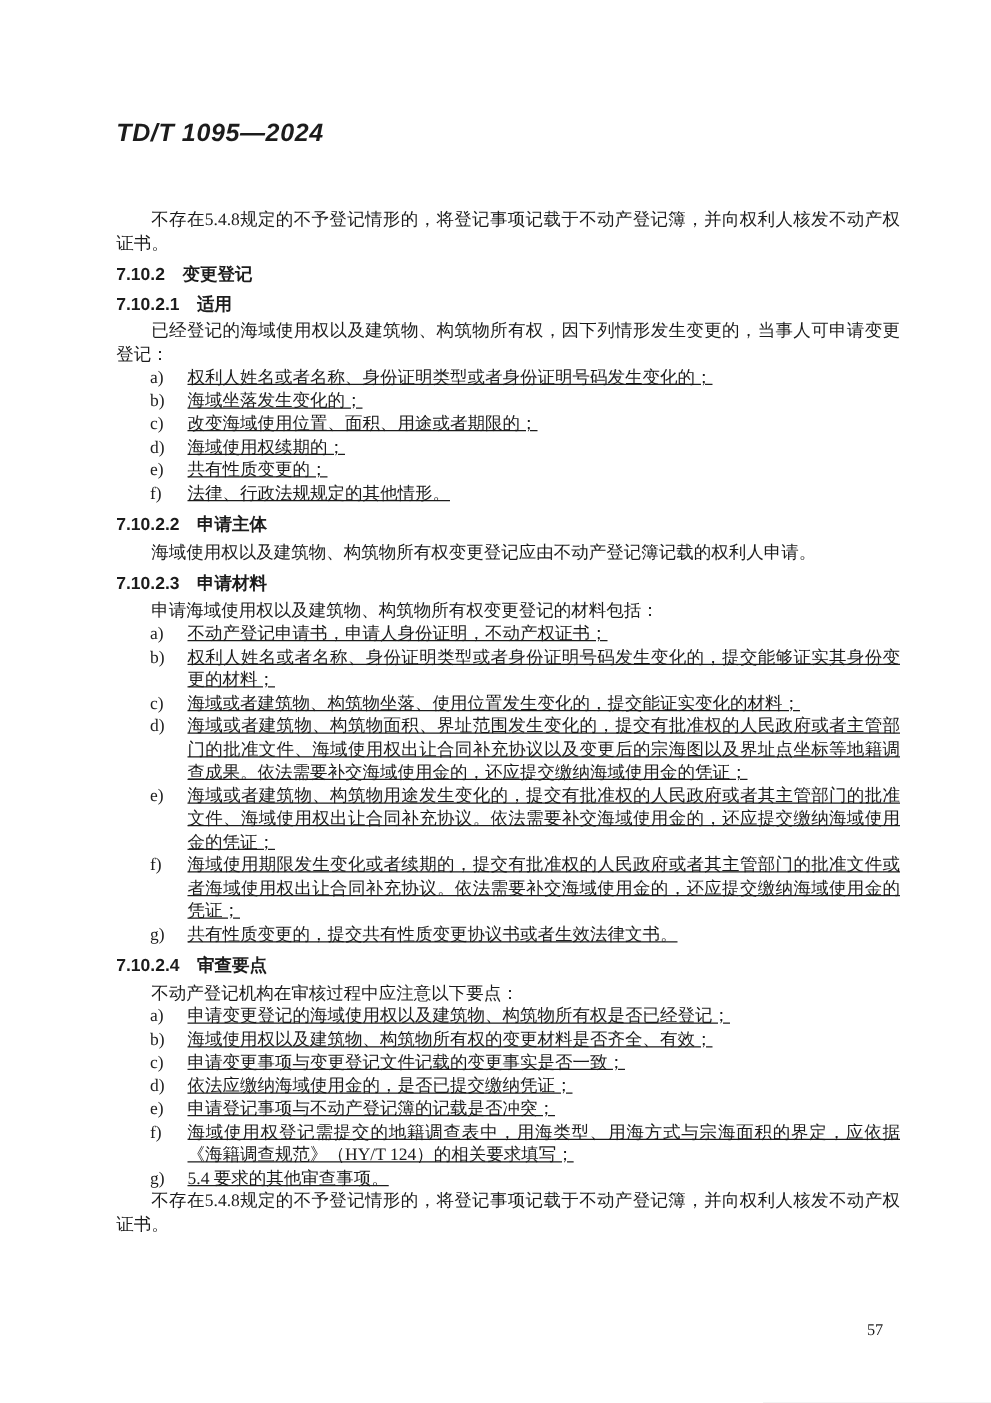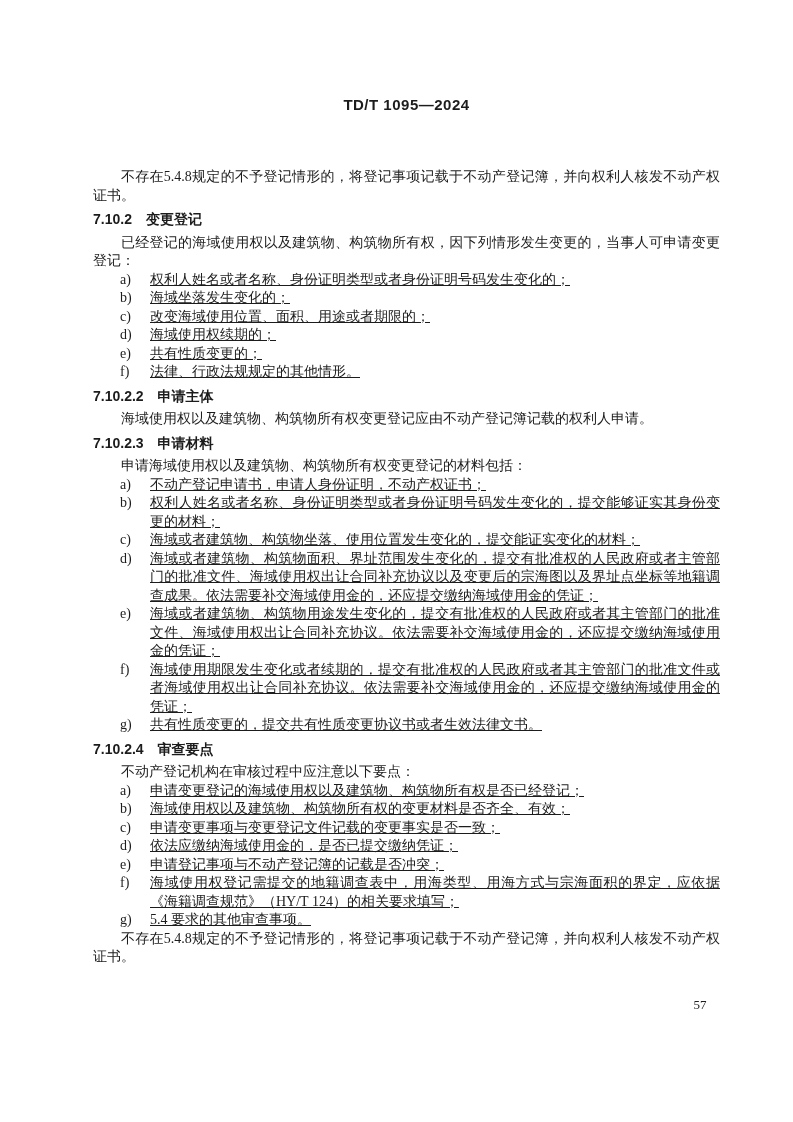--- a/index.html
+++ b/index.html
@@ -8,25 +8,26 @@
     width:793px;height:1122px;
     background:#ffffff;
     font-family:"Liberation Serif", serif;
     color:#1c1c1c;
     overflow:hidden;
     margin:0 auto;
   }
   .doc-header{
     position:absolute;
     left:93px;top:96px;width:627px;
-    text-align:center;
+    text-align:left;
     font-family:"Liberation Sans", sans-serif;
     font-weight:bold;
-    font-size:15px;
+    font-size:20px;
     letter-spacing:0.5px;
+    font-style:italic;
   }
   .doc-body{
     position:absolute;
     left:93px;top:168px;width:627px;
     font-size:14px;
     line-height:18.5px;
     text-align:justify;
   }
   .para{margin:0;text-indent:2em;}
   .heading{
@@ -35,40 +36,43 @@
     font-size:14px;
     margin:5px 0;
     text-indent:0;
   }
   .heading .num{margin-right:1em;}
   .li{display:flex;padding-left:27px;}
   .li .marker{flex:none;width:30px;}
   .li .li-text{flex:1;text-decoration:underline;}
   .page-number{
     position:absolute;
-    left:680px;top:997px;width:40px;
+    left:680px;top:1056px;width:40px;
     font-size:13px;
     text-align:center;
   }
 </style>
 </head>
 <body>
 
 <div class="page">
 
   <div class="doc-header">TD/T 1095—2024</div>
 
   <div class="doc-body">
 
     <p class="para">不存在5.4.8规定的不予登记情形的，将登记事项记载于不动产登记簿，并向权利人核发不动产权证书。</p>
 
     <div class="heading">
       <span class="num">7.10.2</span><span>变更登记</span>
     </div>
 
+    <div class="heading">
+      <span class="num">7.10.2.1</span><span>适用</span>
+    </div>
 
     <p class="para">已经登记的海域使用权以及建筑物、构筑物所有权，因下列情形发生变更的，当事人可申请变更登记：</p>
 
     <div class="list">
       <div class="li">
           <span class="marker">a)</span>
           <span class="li-text">权利人姓名或者名称、身份证明类型或者身份证明号码发生变化的；</span>
         </div>
       <div class="li">
           <span class="marker">b)</span>

